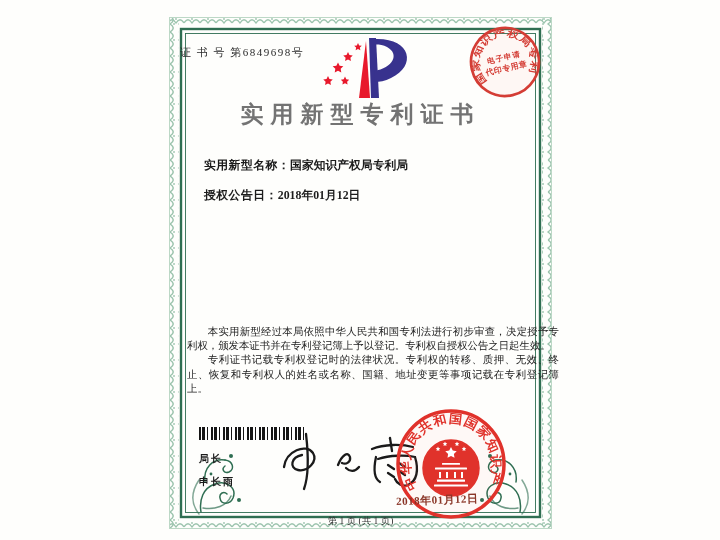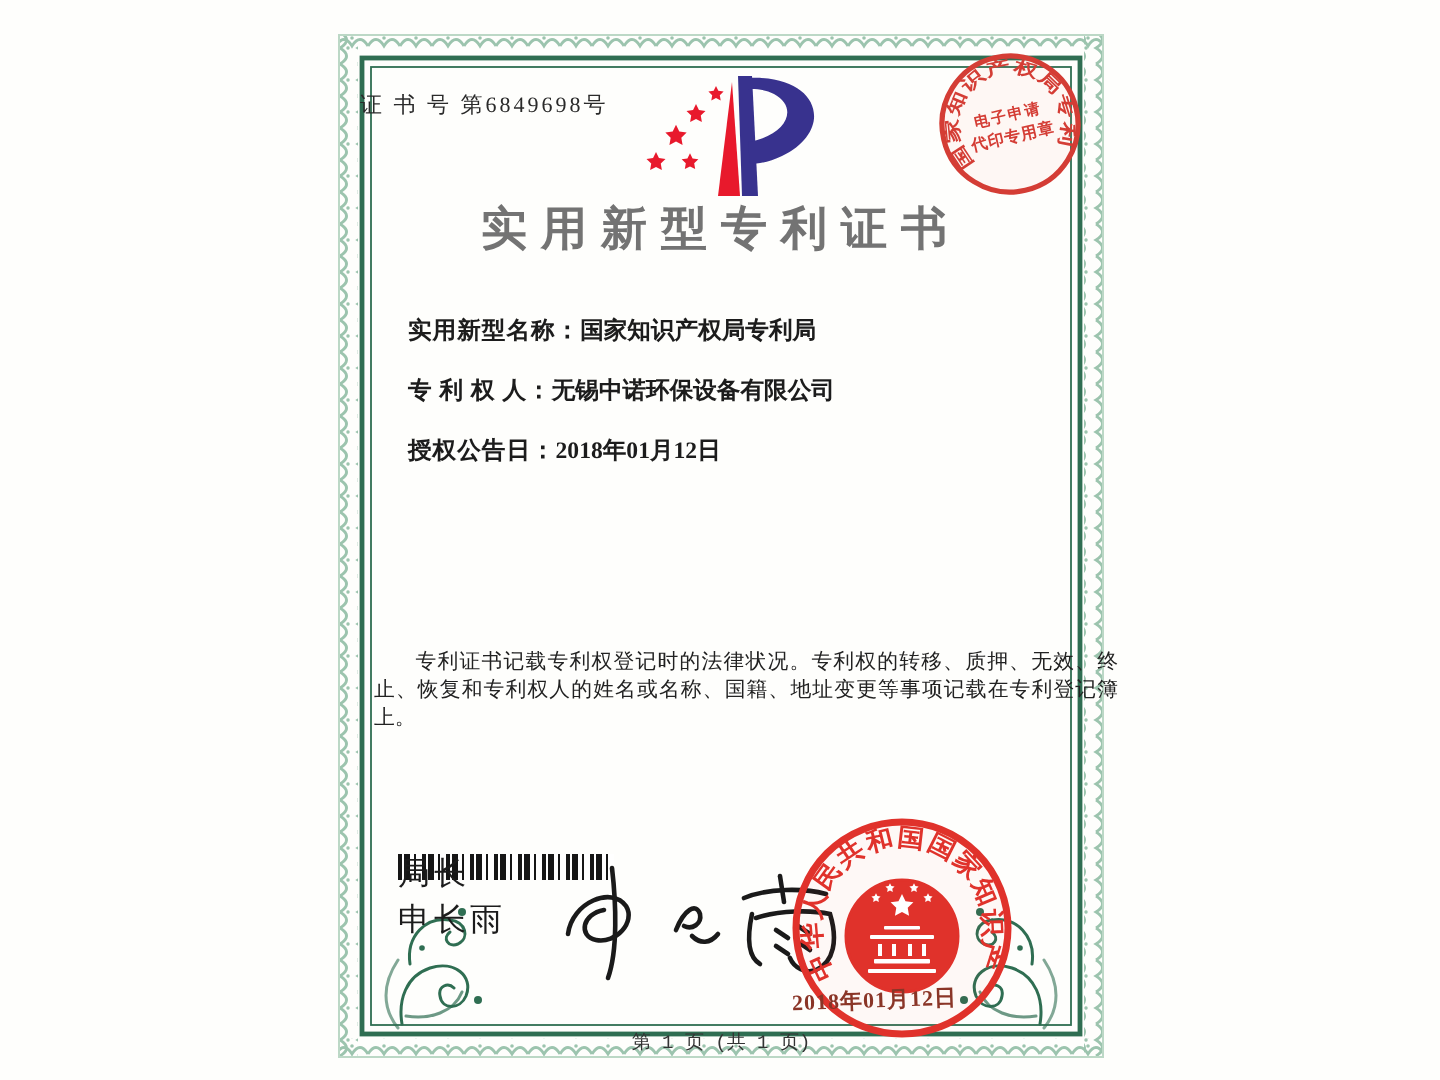--- a/index.html
+++ b/index.html
@@ -13,24 +13,24 @@
   .title{left:168px;top:99px;width:385px;text-align:center;font-size:23px;font-weight:bold;
          letter-spacing:7px;color:#737373;}
   .fields{left:204px;top:156px;width:340px;}
   .frow{font-size:11.8px;font-weight:bold;line-height:19px;margin-bottom:11px;white-space:nowrap;}
   .frow .lab{letter-spacing:0.5px;}
   .body-text{left:187px;top:325px;width:372px;font-size:10.4px;line-height:14.2px;
              text-align:justify;color:#222;}
   .body-text p{margin:0;text-indent:2em;}
   .barcode{left:199px;top:427px;width:108px;height:13px;
     background:repeating-linear-gradient(90deg,#161616 0 2px,#fff 2px 3px,#161616 3px 6px,#fff 6px 8px,#161616 8px 9px,#fff 9px 12px);}
-  .signer{left:199px;top:426px;font-size:16px;font-weight:normal;line-height:23px;letter-spacing:2px;}
+  .signer{left:199px;top:447px;font-size:10px;font-weight:bold;line-height:23px;letter-spacing:2px;}
   .seal-date{left:396px;top:492px;width:120px;font-size:11px;font-weight:bold;color:#8a3527;
              letter-spacing:0.5px;transform:rotate(-2deg);z-index:6;}
-  .footer{left:168px;top:515px;width:385px;text-align:center;font-size:9.5px;color:#333;font-family:Liberation Mono, monospace;}
+  .footer{left:168px;top:515px;width:385px;text-align:center;font-size:9.5px;color:#333;}
   svg{display:block;}
   .stampwrap{left:467px;top:24px;width:76px;height:76px;transform:rotate(-13deg);}
   .sealwrap{left:393px;top:406px;width:116px;height:116px;z-index:5;}
   .sigwrap{left:268px;top:427px;width:162px;height:68px;z-index:2;}
   .logowrap{left:312px;top:35px;width:112px;height:66px;}
   .framewrap{left:168px;top:16px;width:385px;height:514px;}
 </style>
 </head>
 <body>
 
@@ -81,25 +81,25 @@
     <use href="#star" transform="translate(36,22) scale(5)" fill="#e8192c"></use>
     <use href="#star" transform="translate(26,33) scale(5.6)" fill="#e8192c"></use>
     <use href="#star" transform="translate(16,46) scale(5)" fill="#e8192c"></use>
     <use href="#star" transform="translate(33,46) scale(4.4)" fill="#e8192c"></use>
   </svg>
 
   <div class="abs title">实用新型专利证书</div>
 
   <div class="abs fields">
     <div class="frow"><span class="lab">实用新型名称：</span><span class="val">国家知识产权局专利局</span></div>
-    <div class="frow"><span class="lab">专 利 权 人：</span><span class="val">无锡中诺环保设备有限公司</span></div>
     <div class="frow"><span class="lab">授权公告日：</span><span class="val">2018年01月12日</span></div>
   </div>
 
   <div class="abs body-text">
+    <p>本实用新型经过本局依照中华人民共和国专利法进行初步审查，决定授予专利权，颁发本证书并在专利登记簿上予以登记。专利权自授权公告之日起生效。</p>
     <p>专利证书记载专利权登记时的法律状况。专利权的转移、质押、无效、终止、恢复和专利权人的姓名或名称、国籍、地址变更等事项记载在专利登记簿上。</p>
   </div>
 
   <div class="abs barcode"></div>
 
   <div class="abs signer">
     <div>局长</div>
     <div>申长雨</div>
   </div>
 

